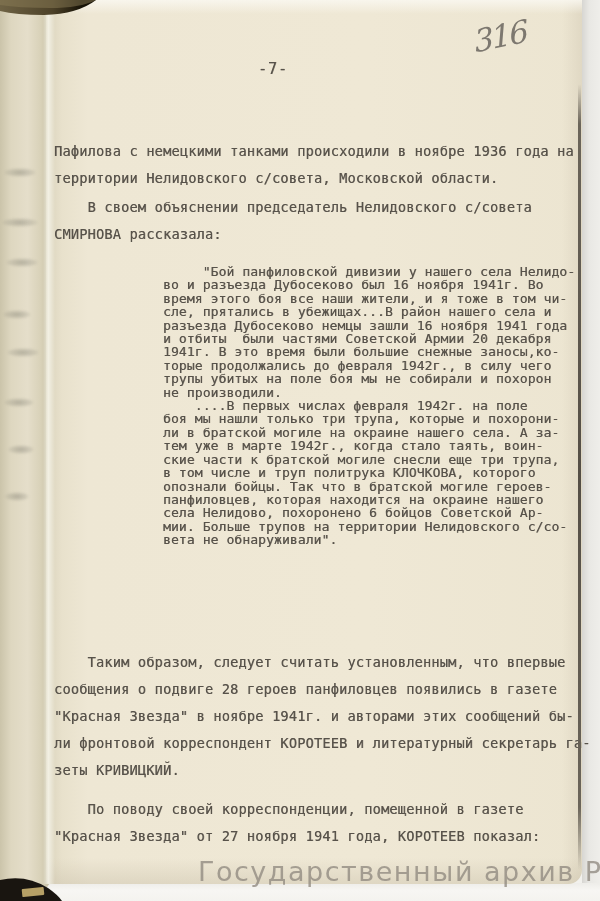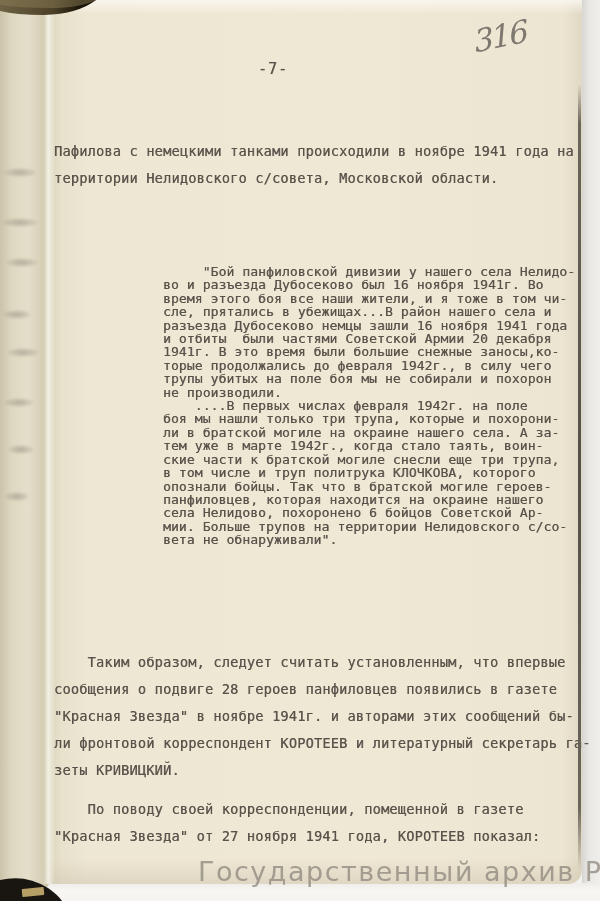--- a/index.html
+++ b/index.html
@@ -95,23 +95,25 @@
 <div class="smudge" style="left:3px;top:310px;width:28px;"></div>
 <div class="smudge" style="left:7px;top:348px;"></div>
 <div class="smudge" style="left:4px;top:398px;width:30px;"></div>
 <div class="smudge" style="left:8px;top:445px;width:26px;"></div>
 <div class="smudge" style="left:5px;top:492px;width:24px;"></div>
 <div class="fold-highlight"></div>
 
 <div class="page">
   <div class="tw page-no">-7-</div>
 
-  <div class="tw body-text" style="left:8px;top:138px;">Пафилова с немецкими танками происходили в ноябре 1941 года на
+  <div class="tw body-text" style="left:8px;top:138px;">Пафилова с немецкими танками происходили в ноябре 1936 года на
 территории Нелидовского с/совета, Московской области.</div>
 
+  <div class="tw body-text" style="left:8px;top:194px;">    В своем объяснении председатель Нелидовского с/совета
+СМИРНОВА рассказала:</div>
 
   <div class="tw quote-text" style="left:117px;top:265px;">     "Бой панфиловской дивизии у нашего села Нелидо-
 во и разъезда Дубосеково был 16 ноября 1941г. Во
 время этого боя все наши жители, и я тоже в том чи-
 сле, прятались в убежищах...В район нашего села и
 разъезда Дубосеково немцы зашли 16 ноября 1941 года
 и отбиты  были частями Советской Армии 20 декабря
 1941г. В это время были большие снежные заносы,ко-
 торые продолжались до февраля 1942г., в силу чего
 трупы убитых на поле боя мы не собирали и похорон

